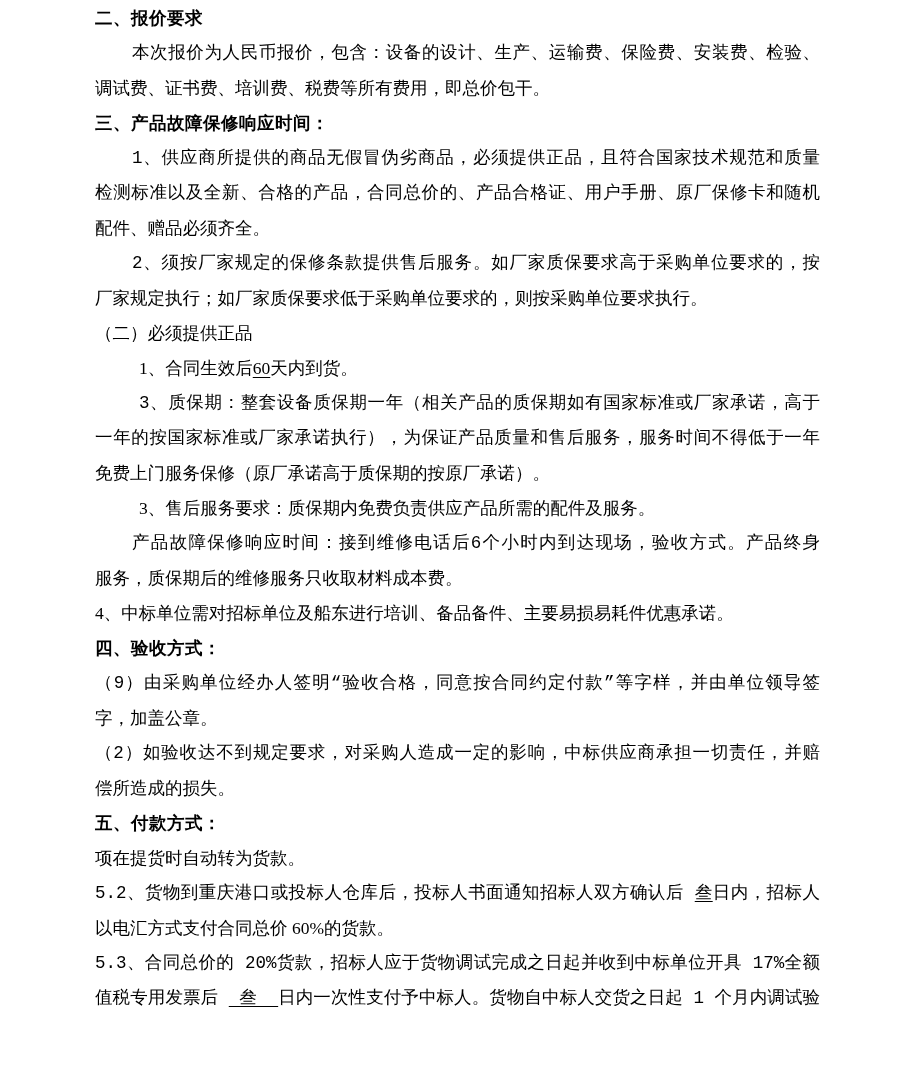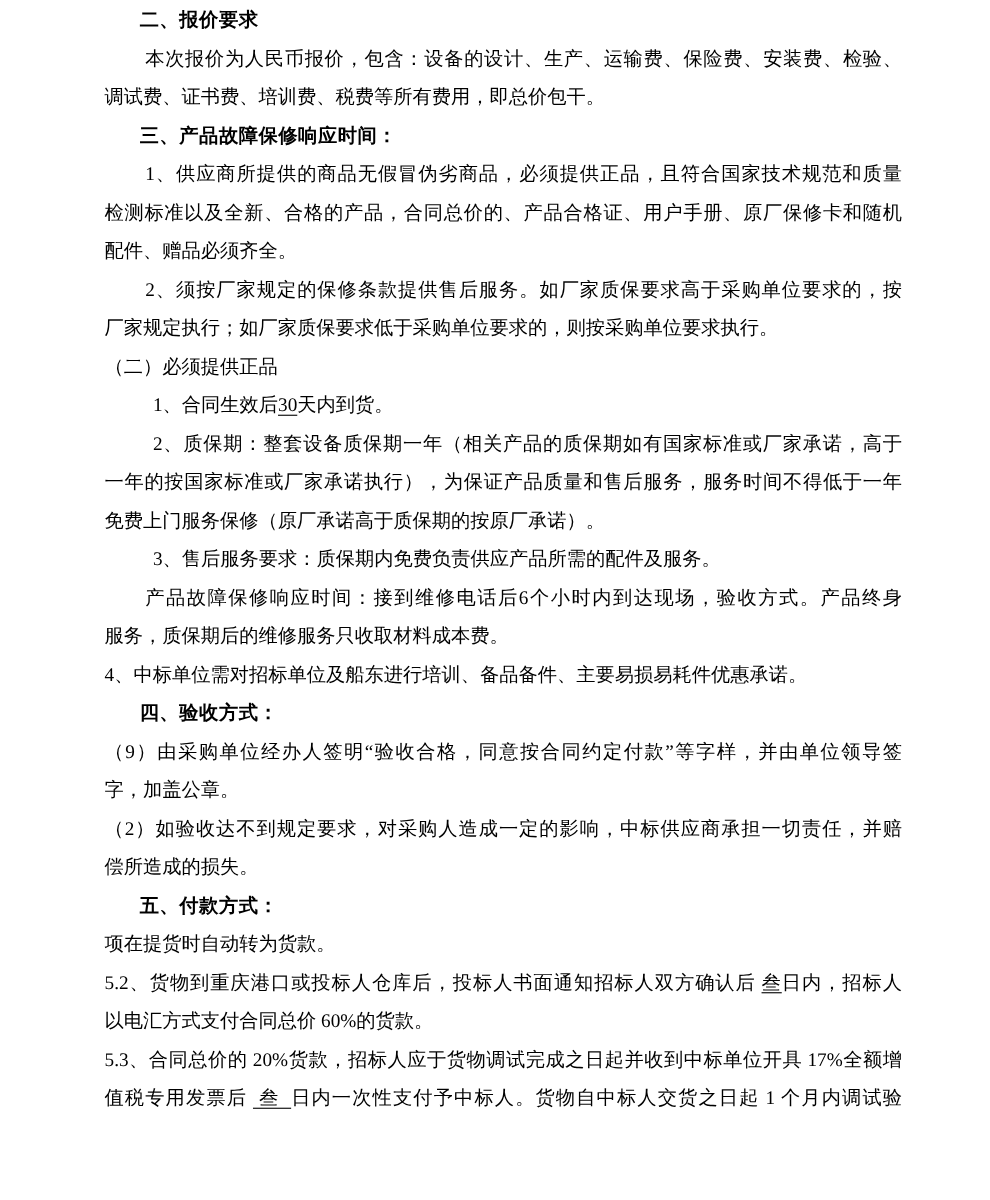--- a/index.html
+++ b/index.html
@@ -27,26 +27,26 @@
     height: 35px;
     line-height: 35px;
     white-space: nowrap;
     font-weight: normal;
   }
   .line.justify {
     white-space: normal;
     text-align: justify;
     text-align-last: justify;
     overflow: hidden;
+    font-family: Liberation Mono, monospace;
   }
   .line.heading {
     font-weight: bold;
     font-family: "Liberation Sans", "DejaVu Sans", "Liberation Serif", serif;
     letter-spacing: 0.5px;
-    margin-left: 32px;
   }
   .ind-n { padding-left: 37px; }
   .ind-l { padding-left: 44px; }
   .u {
     text-decoration: underline;
     text-underline-offset: 3px;
   }
 </style>
 </head>
 <body>
@@ -56,22 +56,22 @@
       <p class="line heading"><span>二、报价要求</span></p>
       <p class="line ind-n justify"><span>本次报价为人民币报价，包含：设备的设计、生产、运输费、保险费、安装费、检验、</span></p>
       <p class="line"><span>调试费、证书费、培训费、税费等所有费用，即总价包干。</span></p>
       <p class="line heading"><span>三、产品故障保修响应时间：</span></p>
       <p class="line ind-n justify"><span>1、供应商所提供的商品无假冒伪劣商品，必须提供正品，且符合国家技术规范和质量</span></p>
       <p class="line justify"><span>检测标准以及全新、合格的产品，合同总价的、产品合格证、用户手册、原厂保修卡和随机</span></p>
       <p class="line"><span>配件、赠品必须齐全。</span></p>
       <p class="line ind-n justify"><span>2、须按厂家规定的保修条款提供售后服务。如厂家质保要求高于采购单位要求的，按</span></p>
       <p class="line"><span>厂家规定执行；如厂家质保要求低于采购单位要求的，则按采购单位要求执行。</span></p>
       <p class="line"><span>（二）必须提供正品</span></p>
-      <p class="line ind-l"><span>1、合同生效后</span><span class="u">30</span><span>天内到货。</span></p>
-      <p class="line ind-l justify"><span>2、质保期：整套设备质保期一年（相关产品的质保期如有国家标准或厂家承诺，高于</span></p>
+      <p class="line ind-l"><span>1、合同生效后</span><span class="u">60</span><span>天内到货。</span></p>
+      <p class="line ind-l justify"><span>3、质保期：整套设备质保期一年（相关产品的质保期如有国家标准或厂家承诺，高于</span></p>
       <p class="line justify"><span>一年的按国家标准或厂家承诺执行），为保证产品质量和售后服务，服务时间不得低于一年</span></p>
       <p class="line"><span>免费上门服务保修（原厂承诺高于质保期的按原厂承诺）。</span></p>
       <p class="line ind-l"><span>3、售后服务要求：质保期内免费负责供应产品所需的配件及服务。</span></p>
       <p class="line ind-n justify"><span>产品故障保修响应时间：接到维修电话后6个小时内到达现场，验收方式。产品终身</span></p>
       <p class="line"><span>服务，质保期后的维修服务只收取材料成本费。</span></p>
       <p class="line"><span>4、中标单位需对招标单位及船东进行培训、备品备件、主要易损易耗件优惠承诺。</span></p>
       <p class="line heading"><span>四、验收方式：</span></p>
       <p class="line justify"><span>（9）由采购单位经办人签明“验收合格，同意按合同约定付款”等字样，并由单位领导签</span></p>
       <p class="line"><span>字，加盖公章。</span></p>
       <p class="line justify"><span>（2）如验收达不到规定要求，对采购人造成一定的影响，中标供应商承担一切责任，并赔</span></p>

